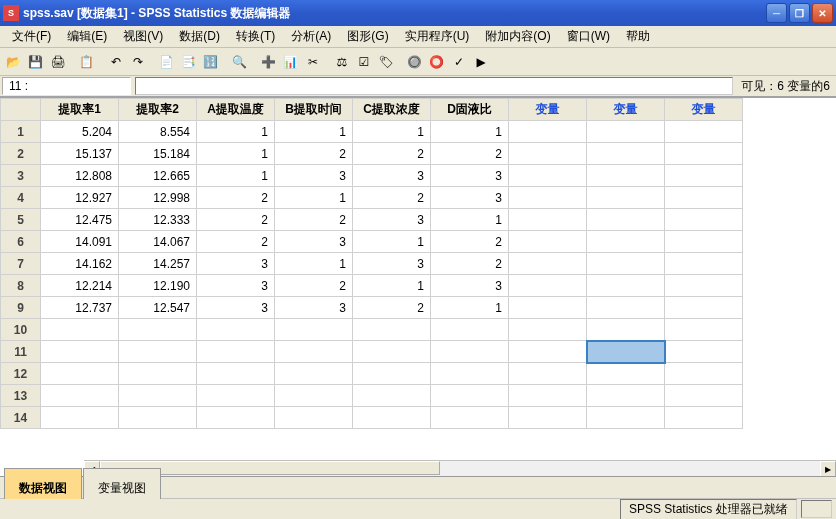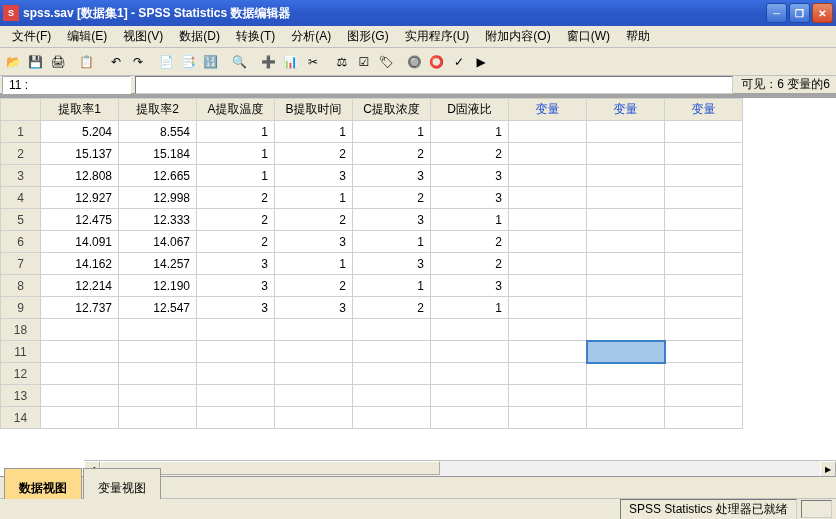--- a/index.html
+++ b/index.html
@@ -12,29 +12,29 @@
 .win-btn { width: 21px; height: 20px; background: linear-gradient(to bottom, #7ba7e8, #3e6fd6); border: 1px solid #1d4aa8; border-radius: 3px; color: white; display: flex; align-items: center; justify-content: center; cursor: pointer; font-family: "Marlett", sans-serif; font-size: 10px; }
 .win-btn.close { background: linear-gradient(to bottom, #e88a6a, #d64b2a); border-color: #a83a1d; }
 
 .menubar { background: #ece9d8; height: 22px; display: flex; align-items: center; padding: 0 4px; border-bottom: 1px solid #c0c0c0; }
 .menu-item { padding: 2px 8px; cursor: pointer; }
 
 .toolbar { background: #ece9d8; height: 28px; display: flex; align-items: center; padding: 0 4px; gap: 2px; border-bottom: 1px solid #c0c0c0; }
 .tb-btn { width: 20px; height: 20px; display: flex; align-items: center; justify-content: center; cursor: pointer; border: 1px solid transparent; }
 .tb-sep { width: 5px; }
 
-.cellref { background: #ece9d8; height: 22px; display: flex; align-items: center; border-bottom: 5px solid #a3a3a3; }
+.cellref { background: #ece9d8; height: 22px; display: flex; align-items: center; border-bottom: 2px solid #a3a3a3; }
 .cellref-label { width: 148px; padding: 0 6px; border: 1px inset #fff; background: #fff; height: 18px; margin: 0 2px; display: flex; align-items: center; }
 .cellref-input { flex: 0 0 598px; background: white; border: 1px inset #ccc; height: 18px; margin: 0 2px; }
 .cellref-status { padding: 0 6px; white-space: nowrap; }
 
 .grid-area { background: white; height: 378px; overflow: hidden; position: relative; }
 .grid { border-collapse: collapse; table-layout: fixed; }
 .grid th, .grid td { border: 1px solid #d0d0d0; height: 22px; padding: 0 6px; font-size: 12px; }
-.grid th { background: #ece9d8; font-weight: normal; text-align: center; }
+.grid th { background: #ece9d8; font-weight: bold; text-align: center; }
 .row-hdr { width: 40px; background: #ece9d8 !important; text-align: center; color: #444; }
 .col-hdr { width: 78px; }
 .col-hdr.empty { color: #1d4ed8; }
 .grid td { text-align: right; }
 .grid td.selected { background: #a6c8e8; border: 2px solid #3d7fc4; }
 
 .hscroll { position: absolute; bottom: 0; left: 84px; right: 0; height: 16px; background: #ece9d8; border-top: 1px solid #c0c0c0; display: flex; }
 .hscroll .arrow { width: 16px; height: 16px; background: #ece9d8; border: 1px outset #fff; display: flex; align-items: center; justify-content: center; cursor: pointer; font-size: 8px; }
 .hscroll .track { flex: 1; background: #f0f0f0; position: relative; }
 .hscroll .thumb { position: absolute; left: 0; width: 340px; height: 14px; top: 0; background: #ece9d8; border: 1px outset #fff; }
@@ -247,21 +247,21 @@
           <td class="">3</td>
           <td class="">2</td>
           <td class="">1</td>
           <td class=""></td>
           <td class=""></td>
           <td class=""></td>
         </tr>
       </tbody>
       <tbody>
         <tr>
-          <th class="row-hdr">18</th>
+          <th class="row-hdr">10</th>
           <td class=""></td>
           <td class=""></td>
           <td class=""></td>
           <td class=""></td>
           <td class=""></td>
           <td class=""></td>
           <td class=""></td>
           <td class=""></td>
           <td class=""></td>
         </tr>

